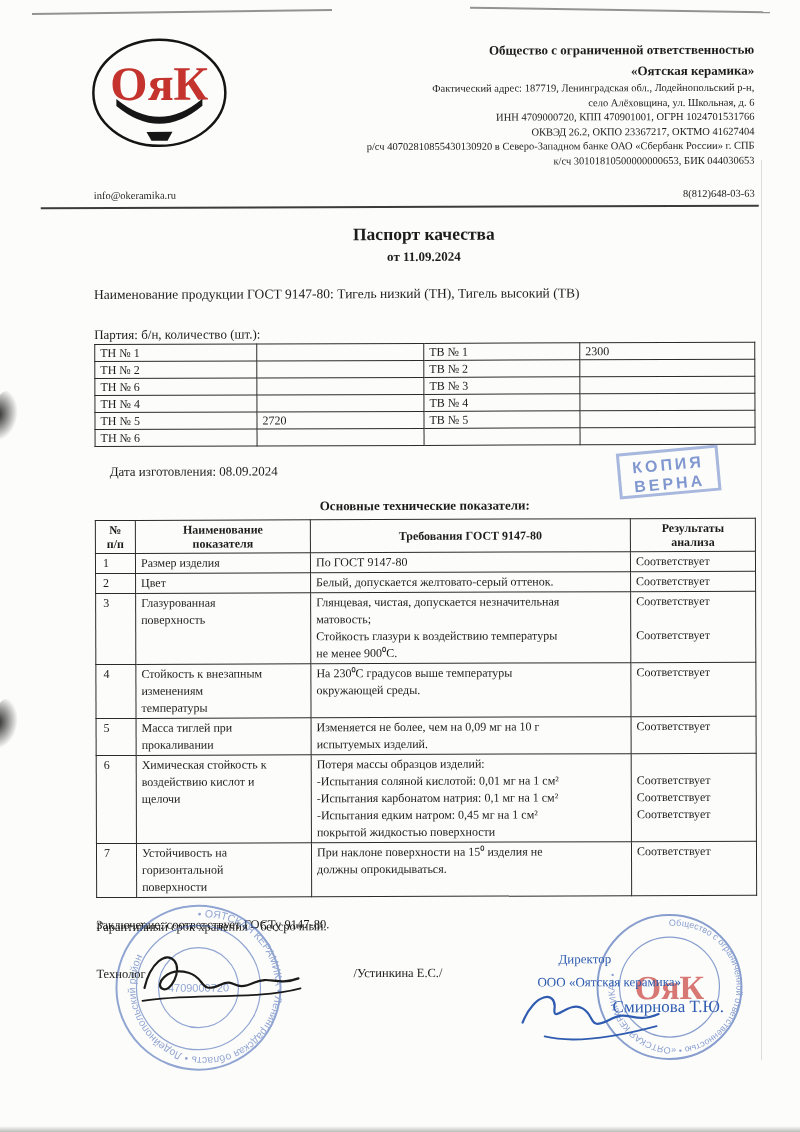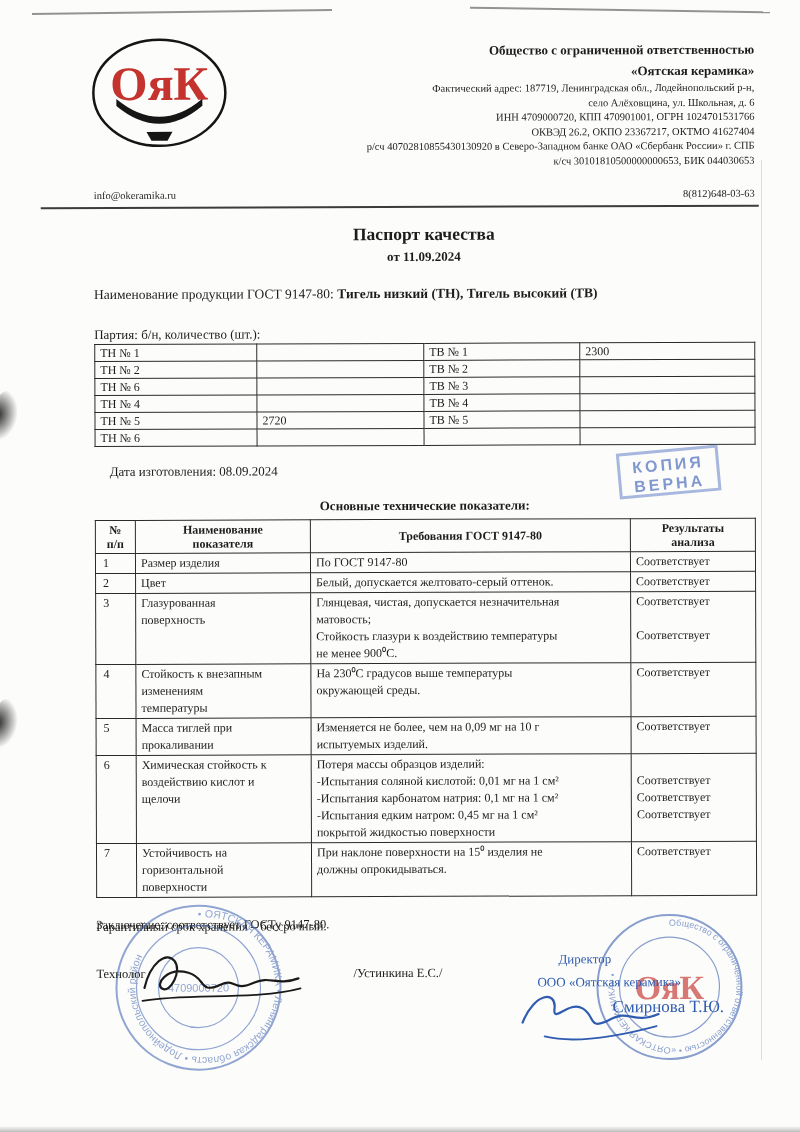--- a/index.html
+++ b/index.html
@@ -18,21 +18,21 @@
   .company .line { font-size:10.5px; line-height:14.5px; }
   .contact-row { position:absolute; left:95px; right:44px; top:189px; font-size:10.5px; }
   .contact-row .email { float:left; }
   .contact-row .phone { float:right;margin-left:47px; }
   .rule { position:absolute; left:42px; right:40px; top:206px; border-top:2px solid #3c3c3c; }
 
   
   .doc-title { position:absolute; left:95px; right:45px; top:224px; text-align:center; font-size:17.5px; font-weight:bold; }
   .doc-date  { position:absolute; left:95px; right:45px; top:249px; text-align:center; font-size:13px; font-weight:bold; }
   .product-line { position:absolute; left:95px; top:286px; font-size:13.5px; }
-  .product-line .b { font-weight:bold;margin-top:8px; }
+  .product-line .b { font-weight:normal;margin-top:8px; }
   .batch-label { position:absolute; left:95px; top:326px; font-size:13px; }
 
   
   table { border-collapse:collapse; table-layout:fixed; }
   .batch-table { position:absolute; left:95px; top:343px; width:660px; font-size:12px; }
   .batch-table td { border:1px solid #2b2b2b; height:17px; line-height:16px; padding:0 5px; overflow:hidden; }
 
   .mfg-date { position:absolute; left:110px; top:463px; font-size:13px; }
 
   .copy-stamp {

